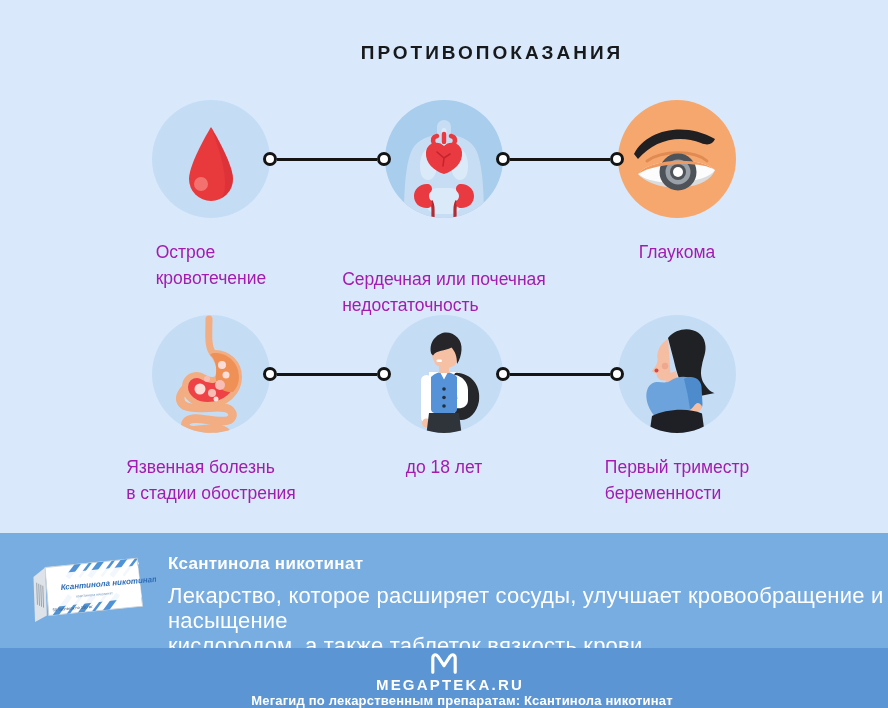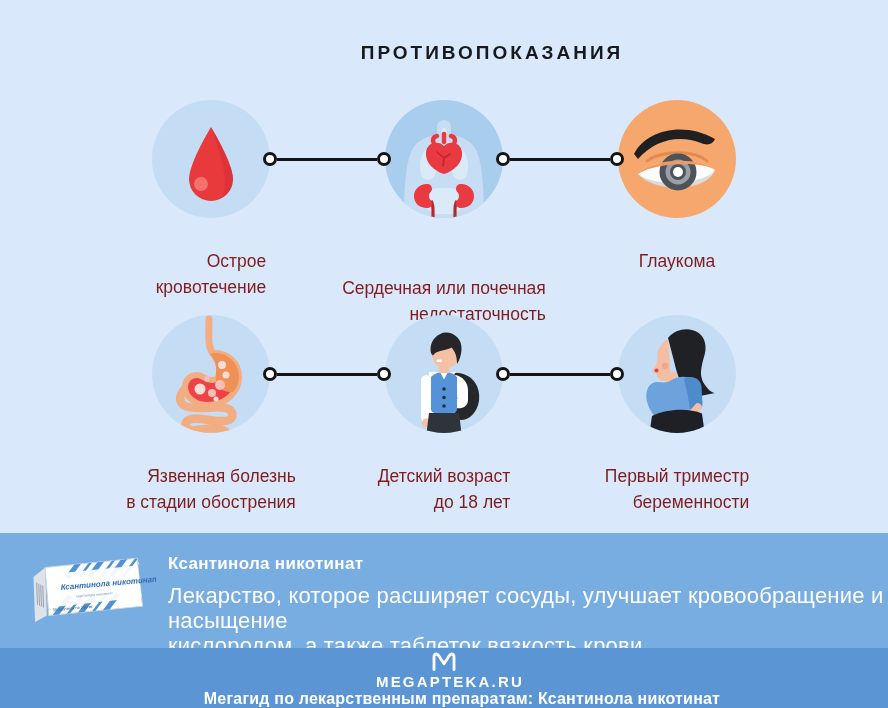--- a/index.html
+++ b/index.html
@@ -3,36 +3,36 @@
 <meta charset="utf-8">
 <style>
   html,body{margin:0;padding:0;background:#eef3f9;}
   .page{position:relative;width:888px;height:708px;background:#d9e9fb;overflow:hidden;
         font-family:"Liberation Sans",sans-serif;}
   .title{position:absolute;top:42px;left:0;width:100%;margin:0;text-align:center;
          font-size:19px;font-weight:800;letter-spacing:3px;color:#17191c;padding-left:48px;}
   .item{position:absolute;width:280px;display:flex;flex-direction:column;align-items:center;}
   .circle{width:118px;height:118px;}
   .circle svg{display:block;width:118px;height:118px;}
-  .label{margin-top:30px;text-align:right;font-size:17.5px;line-height:26px;
-         font-weight:500;color:#7f1d1d;}
+  .label{margin-top:21px;text-align:left;font-size:17.5px;line-height:26px;
+         font-weight:500;color:#a21caf;}
   .label span{display:block;}
   .connector{position:absolute;height:14px;display:flex;align-items:center;}
   .connector .ring{width:8px;height:8px;border:3px solid #141414;border-radius:50%;
                    background:#ffffff;flex:0 0 auto;}
   .connector .line{flex:1;height:3px;background:#141414;}
   .drug-section{position:absolute;left:0;top:533px;width:888px;height:115px;background:#78ade2;}
   .drug-box{position:absolute;left:24px;top:18px;}
   .drug-info{position:absolute;left:168px;top:21px;color:#ffffff;}
   .drug-name{margin:0 0 9px 0;font-size:17px;font-weight:700;letter-spacing:.3px;}
   .drug-desc{font-size:22px;line-height:25px;font-weight:500;letter-spacing:.2px;}
   .footer{position:absolute;left:0;top:648px;width:888px;height:60px;background:#5b95d3;
           display:flex;align-items:center;padding:0 30px;box-sizing:border-box;color:#ffffff;flex-direction:column;}
   .brand{margin-left:12px;font-size:15px;font-weight:800;letter-spacing:2.2px;}
-  .footer-text{margin-left:36px;font-size:16px;font-weight:700;letter-spacing:.2px;}
+  .footer-text{margin-left:36px;font-size:13px;font-weight:700;letter-spacing:.2px;}
   
   #item-0{left:71px;top:100px;}  #item-1{left:304px;top:100px;gap:27px;} #item-2{left:537px;top:100px;}
   #item-3{left:71px;top:315px;}  #item-4{left:304px;top:315px;} #item-5{left:537px;top:315px;}
   #conn-0{left:263px;top:152px;width:128px;}
   #conn-1{left:496px;top:152px;width:128px;}
   #conn-2{left:263px;top:367px;width:128px;}
   #conn-3{left:496px;top:367px;width:128px;}
 </style>
 </head>
 <body>
@@ -159,21 +159,20 @@
           <circle cx="59" cy="91" r="1.8" fill="#203040"></circle>
           <path d="M44 98 L74 98 L77 122 L41 122 Z" fill="#2f333a"></path>
           <rect x="54" y="48" width="10" height="10" fill="#f5c0a4"></rect>
           <path d="M48 26 C56 19 68 21 72 30 C75 37 74 44 70 50 C64 54.5 53 54 49.5 47.5 C46 41.5 45.5 31 48 26 Z" fill="#f5c0a4"></path>
           <path d="M46 38 C43.5 25 54 17.5 61 17.5 C70 17.5 77.5 25 76.5 35 C76.2 40 74.5 45.5 72 49 C72 41 70 36.5 66.5 32.5 C59.5 36.5 52 34.5 48 40.5 C47 39.6 46.2 38.8 46 38 Z" fill="#26262a"></path>
           <rect x="51.5" y="44.5" width="5.5" height="2.6" rx="1.3" fill="#ffffff"></rect>
         </g>
       </svg>
     </div>
     <div class="label">
-      <span>Детский возраст</span>
       <span>до 18 лет</span>
     </div>
   </div>
 
   <div class="item" id="item-5">
     <div class="circle">
       <svg viewBox="0 0 118 118">
         <clipPath id="clip-preg">
             <circle cx="59" cy="59" r="59"></circle>
           </clipPath>

